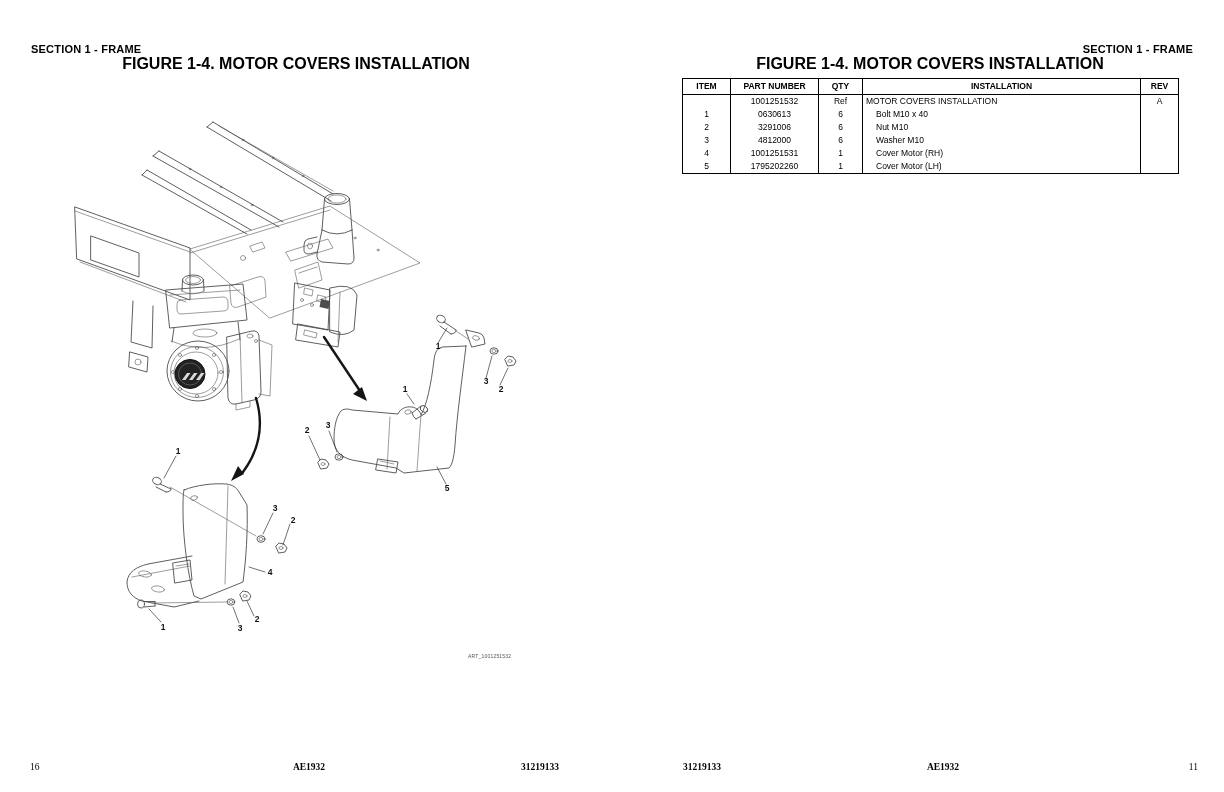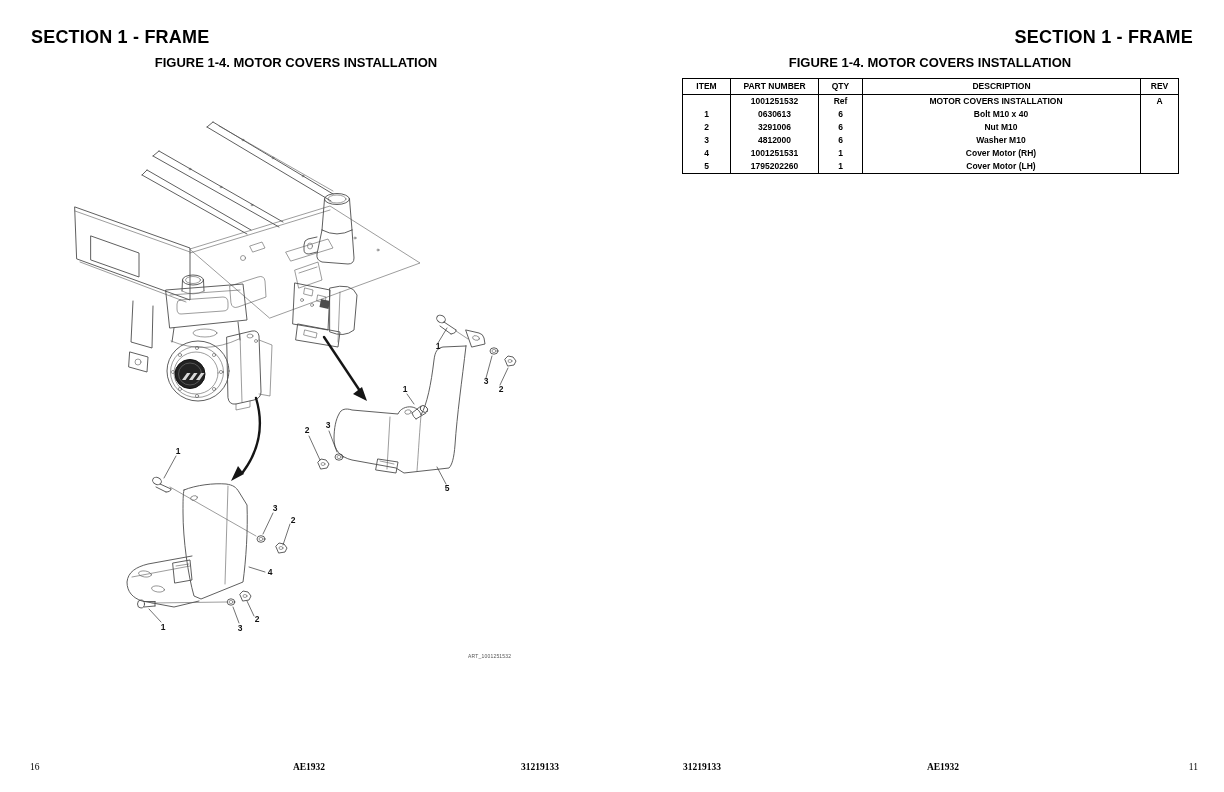--- a/index.html
+++ b/index.html
@@ -7,43 +7,43 @@
     width:1224px;height:792px;position:relative;background:#ffffff;
     font-family:"Liberation Sans",sans-serif;color:#000;overflow:hidden;
   }
   .letterbox{position:absolute;left:0;width:1224px;background:#000;}
   #bar-top{top:0;height:3px;}
   #bar-bottom{bottom:0;height:8px;}
   .page{position:absolute;top:0;width:612px;height:792px;background:#fff;}
   #page-left{left:0;}
   #page-right{left:612px;}
   .section-header{
-    position:absolute;top:27px;font-size:18px;font-weight:bold;letter-spacing:.2px;white-space:nowrap;
+    position:absolute;top:43px;font-size:11px;font-weight:bold;letter-spacing:.2px;white-space:nowrap;
   }
   #page-left .section-header{left:31px;}
   #page-right .section-header{right:31px;}
   .figure-title{
-    position:absolute;top:55px;font-size:13px;font-weight:bold;text-align:center;white-space:nowrap;
+    position:absolute;top:55px;font-size:16px;font-weight:bold;text-align:center;white-space:nowrap;
   }
   #page-left .figure-title{left:0;width:592px;}
   #page-right .figure-title{left:24px;width:588px;}
 
   
   .parts-table{
     position:absolute;left:70px;top:78px;border-collapse:collapse;table-layout:fixed;
     border:1.5px solid #000;font-size:8.5px;line-height:1;
   }
   .parts-table th{
     border-left:1px solid #000;border-bottom:1.5px solid #000;
     height:15px;font-weight:bold;text-align:center;padding:0 3px;
   }
-  .parts-table td{border-left:1px solid #000;height:13px;padding:0 14px;font-weight:bold;}
+  .parts-table td{border-left:1px solid #000;height:13px;padding:0 14px;}
   .parts-table th:first-child,.parts-table td:first-child{border-left:none;}
   td.item,td.qty,td.rev,td.part{text-align:center;}
-  td.desc{text-align:center;padding-left:3px;}
+  td.desc{text-align:left;padding-left:3px;}
   td.desc.indent{padding-left:13px;}
 
   
   .footer-text{position:absolute;top:762px;font-size:9.5px;white-space:nowrap;font-family:Liberation Serif, serif;}
   .footer-bold{font-weight:bold;text-align:center;}
   #footer-page-left{left:30px;}
   #footer-model-left{left:279px;width:60px;}
   #footer-pub-left{left:500px;width:80px;}
   #footer-pub-right{left:50px;width:80px;}
   #footer-model-right{left:301px;width:60px;}
@@ -289,21 +289,21 @@
         <col style="width:88px">
         <col style="width:44px">
         <col style="width:278px">
         <col style="width:38px">
     </colgroup>
     <thead>
       <tr>
           <th>ITEM</th>
           <th>PART NUMBER</th>
           <th>QTY</th>
-          <th>DESCRIPTION</th>
+          <th>INSTALLATION</th>
           <th>REV</th>
         </tr>
     </thead>
     <tbody>
         <tr>
           <td class="item"></td>
           <td class="part">1001251532</td>
           <td class="qty">Ref</td>
           <td class="desc">MOTOR COVERS INSTALLATION</td>
           <td class="rev">A</td>

